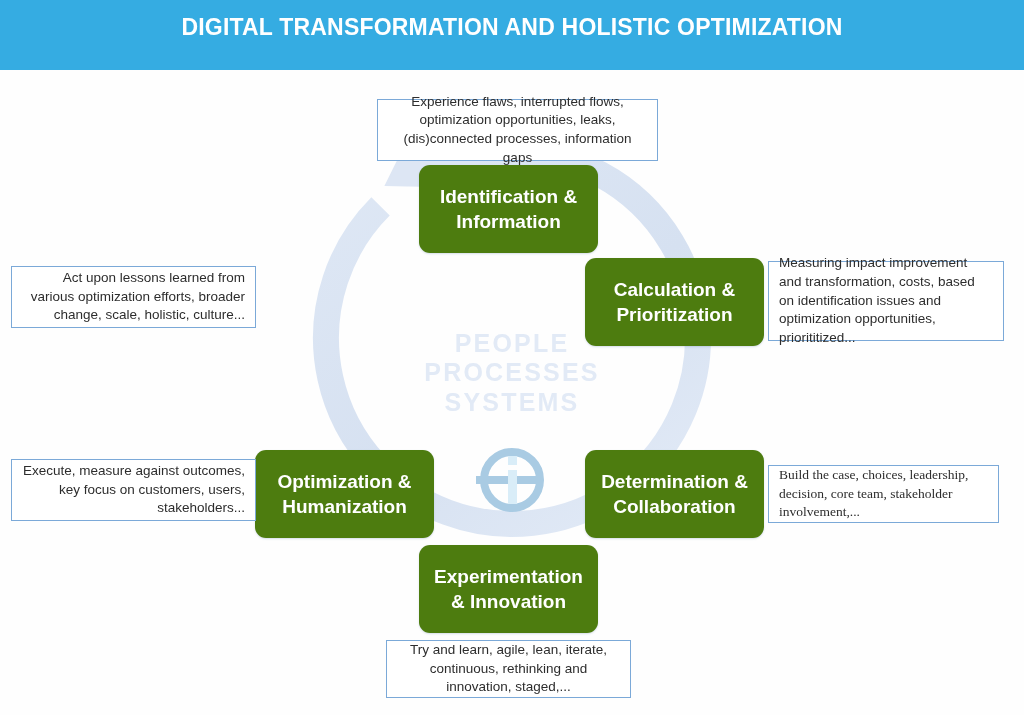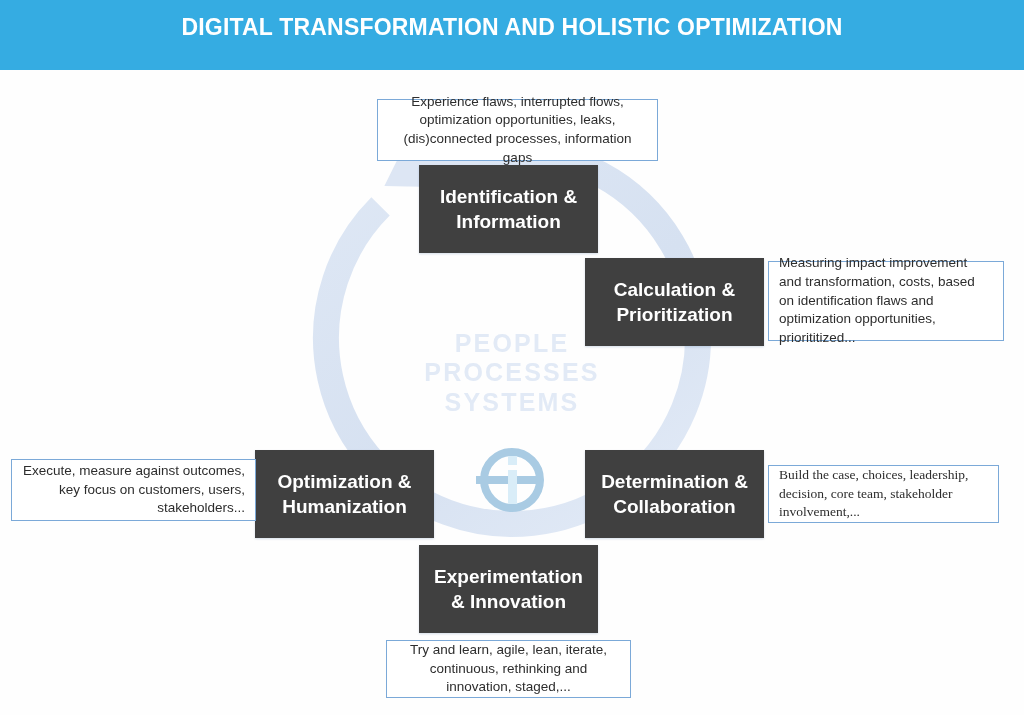--- a/index.html
+++ b/index.html
@@ -84,22 +84,22 @@
     position: absolute;
     left: 472px;
     top: 440px;
     width: 80px;
     height: 80px;
   }
 
   
   .stage-box {
     position: absolute;
-    background: #404040;
-    border-radius: 0;
+    background: #4d7c0f;
+    border-radius: 11px;
     color: #ffffff;
     font-size: 19px;
     font-weight: bold;
     display: flex;
     align-items: center;
     justify-content: center;
     text-align: center;
     line-height: 1.32;
     box-shadow: 0 1px 2px rgba(70,110,160,0.22);
     box-sizing: border-box;
@@ -203,29 +203,32 @@
   <div class="stage-box" id="stage-optimization">
     <span>Optimization &amp; Humanization</span>
   </div>
 
 
   <div class="desc-box desc-center" id="desc-identification">
     <span>Experience flaws, interrupted flows, optimization opportunities, leaks, (dis)connected processes, information gaps</span>
   </div>
 
   <div class="desc-box desc-left" id="desc-calculation">
-    <span>Measuring impact improvement and transformation, costs, based on identification flaws and optimization opportunities, priorititized...</span>
+    <span>Measuring impact improvement and transformation, costs, based on identification issues and optimization opportunities, priorititized...</span>
   </div>
 
   <div class="desc-box desc-left" id="desc-determination">
     <span>Build the case, choices, leadership, decision, core team, stakeholder involvement,...</span>
   </div>
 
   <div class="desc-box desc-center" id="desc-experimentation">
     <span>Try and learn, agile, lean, iterate, continuous, rethinking and innovation, staged,...</span>
   </div>
 
   <div class="desc-box desc-right" id="desc-optimization">
     <span>Execute, measure against outcomes, key focus on customers, users, stakeholders...</span>
   </div>
 
+  <div class="desc-box desc-right" id="desc-transformation">
+    <span>Act upon lessons learned from various optimization efforts, broader change, scale, holistic, culture...</span>
+  </div>
 
 </div>
 
 </body></html>

